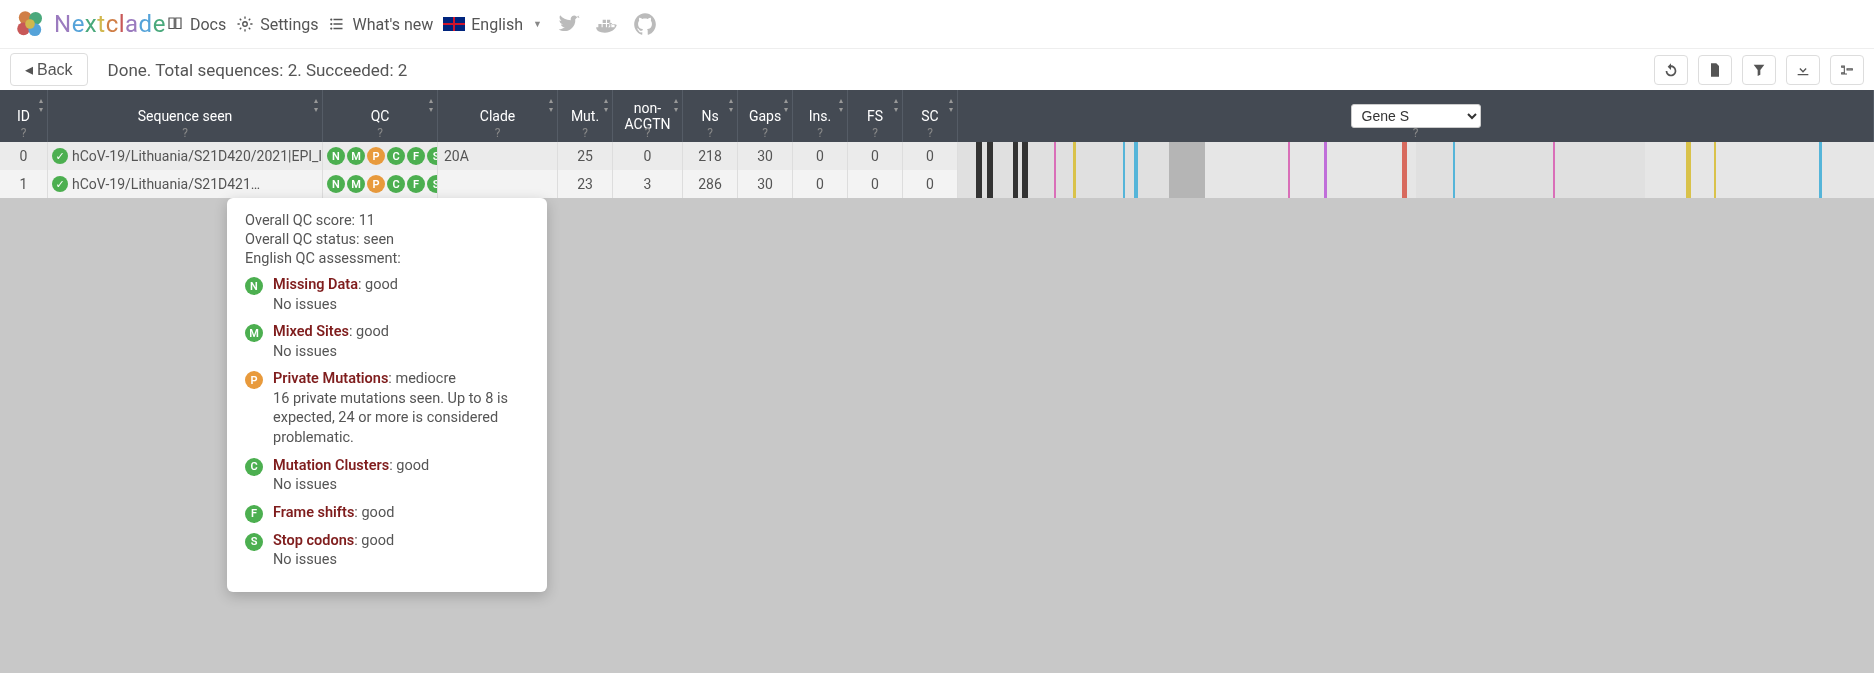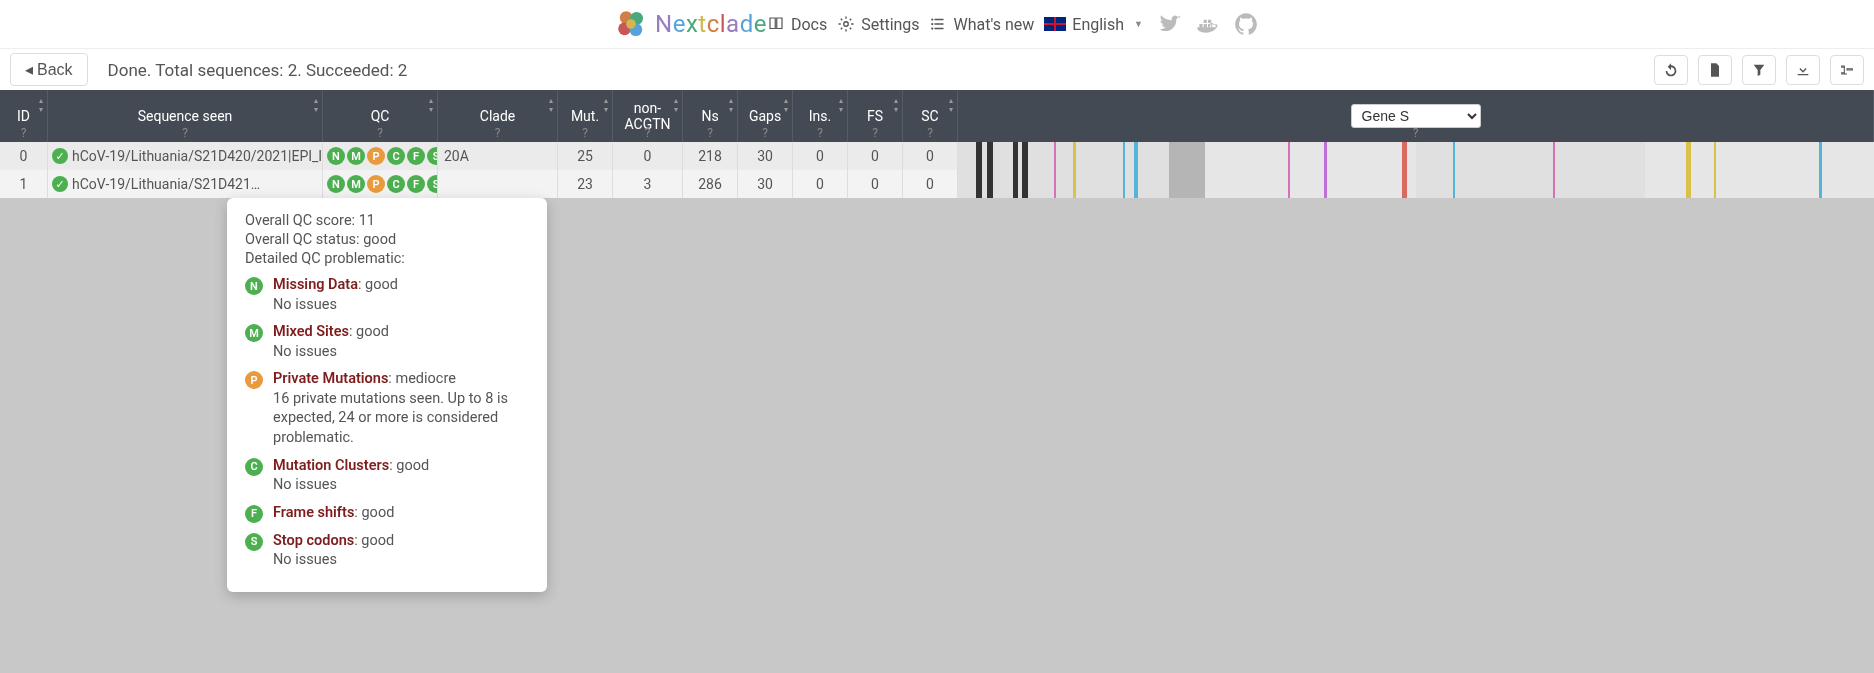--- a/index.html
+++ b/index.html
@@ -1,19 +1,19 @@
 <!DOCTYPE html>
 <html><head>
 <meta charset="utf-8">
 <style>
   * { box-sizing: border-box; margin: 0; padding: 0; }
   body { font-family: -apple-system, BlinkMacSystemFont, "Segoe UI", Roboto, sans-serif; background: #c8c8c8; overflow: hidden; }
 
   
-  .top-header { background: #fff; height: 48px; display: flex; align-items: center; padding: 16px 14px; justify-content: center; }
+  .top-header { background: #fff; height: 48px; display: flex; align-items: center; padding: 16px 14px; justify-content: flex-start; }
   .brand { display: flex; align-items: center; gap: 8px; }
   .logo { width: 32px; height: 32px; position: relative; }
   .logo svg { width:100%; height:100%; }
   .brand-text { font-size: 24px; font-weight: 400; letter-spacing: 0.5px; }
   .brand-text .c-n { color:#9b7bbf; } .brand-text .c-e { color:#55a3d9; } .brand-text .c-x {color:#4aa97c;} .brand-text .c-t{color:#d1b74d;} .brand-text .c-c2{color:#d07f47;} .brand-text .c-l{color:#c85858;} .brand-text .c-a{color:#9b7bbf;} .brand-text .c-d{color:#55a3d9;} .brand-text .c-e2{color:#4aa97c;}
 
   .top-nav { display:flex; align-items:center; gap:10px; }
   .nav-item { display:flex; align-items:center; gap:6px; color:#555; font-size:16px; cursor:pointer; }
   .nav-item svg, .nav-item .icon { width:18px; height:18px; fill:#555; }
   .flag { width:22px; height:14px; display:inline-block; position:relative; background:#00247d; }
@@ -303,22 +303,22 @@
         <span class="mark" style="left: 65%; width: 0.2%; background: rgb(217, 111, 184);"></span>
         <span class="mark" style="left: 79.5%; width: 0.5%; background: rgb(217, 194, 74);"></span>
         <span class="mark" style="left: 82.5%; width: 0.3%; background: rgb(217, 194, 74);"></span>
         <span class="mark" style="left: 94%; width: 0.3%; background: rgb(85, 181, 217);"></span>
       </div>
     </div>
   </div>
 
 <div class="tooltip">
   <div class="line">Overall QC score: 11</div>
-  <div class="line">Overall QC status: good</div>
-  <div class="line">Detailed QC problematic:</div>
+  <div class="line">Overall QC status: seen</div>
+  <div class="line">English QC assessment:</div>
   <div class="detail-list" id="tooltip-list">
       <div class="detail-item">
         <span class="qc-badge qc-good">N</span>
         <div class="txt">
           <div><b>Missing Data</b>: good</div>
           <div>No issues</div>
         </div>
       </div>
       <div class="detail-item">
         <span class="qc-badge qc-good">M</span>

